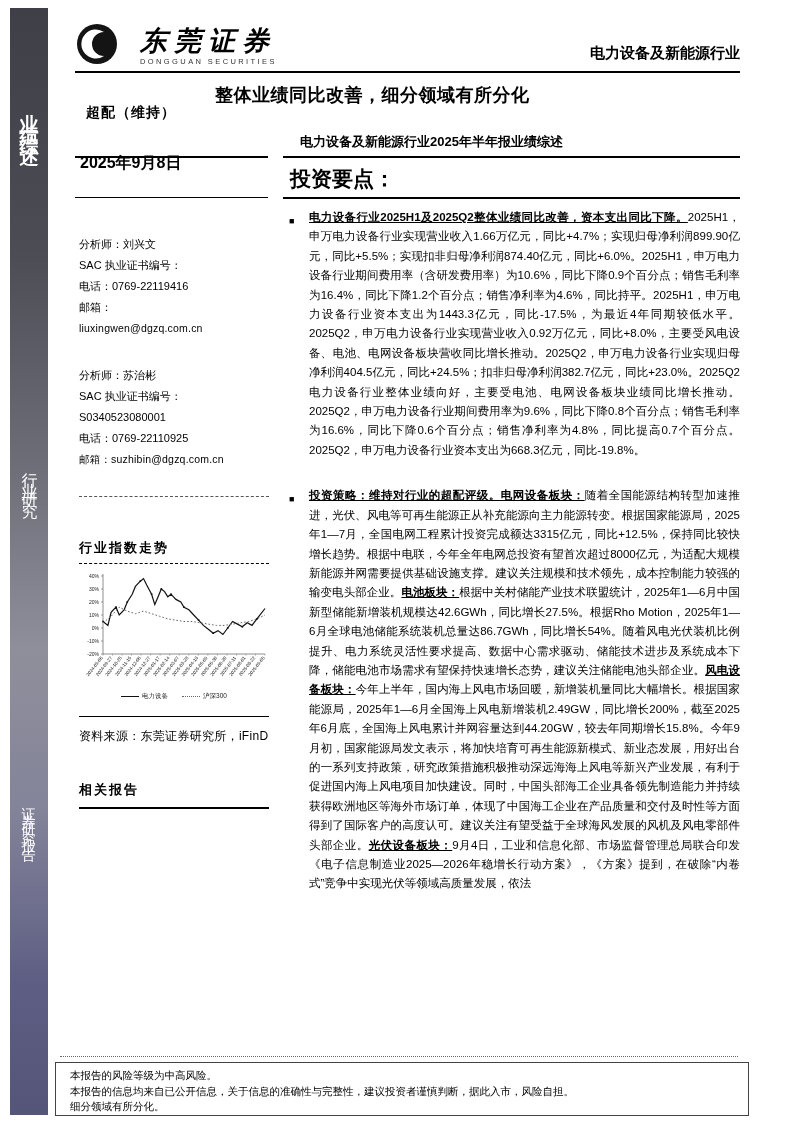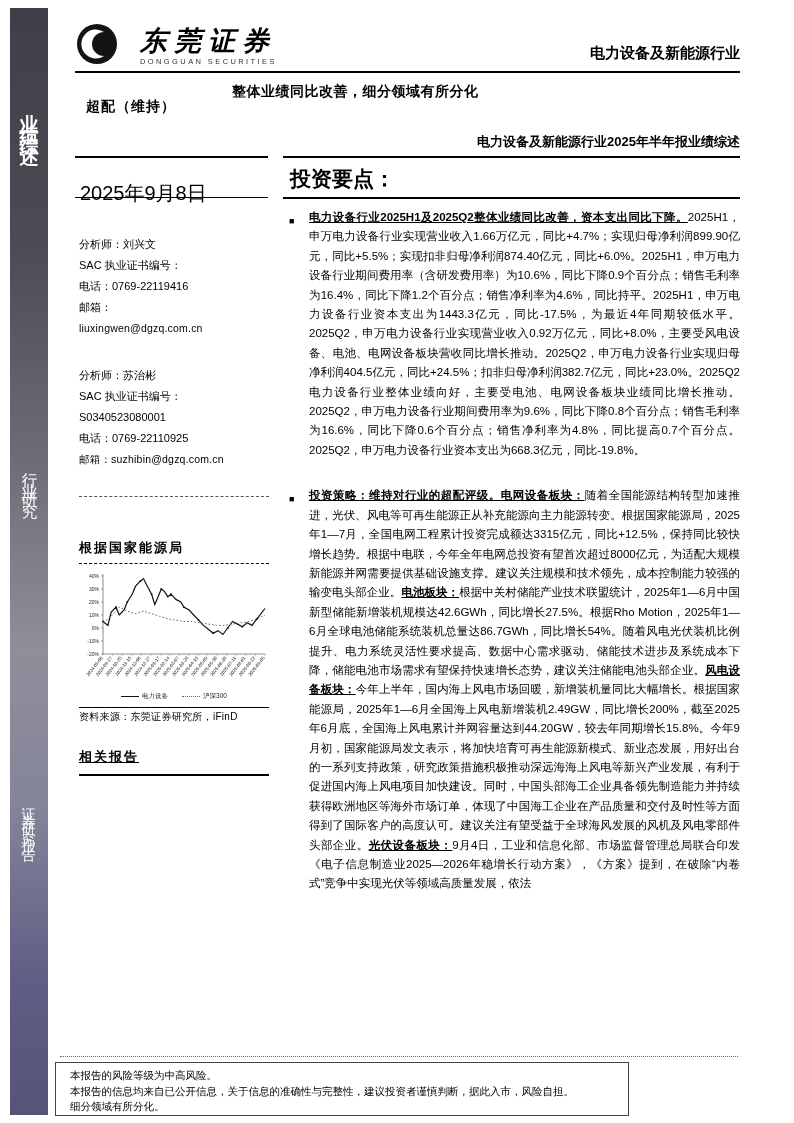--- a/index.html
+++ b/index.html
@@ -16,56 +16,56 @@
   .v-bot{top:788px;font-size:14px;letter-spacing:8px;}
 
   
   .hdr-logo{position:absolute;left:76px;top:23px;display:flex;align-items:center;gap:22px;}
   .logo-txt .cn{font-family:"Liberation Serif","DejaVu Serif",serif;font-style:italic;font-weight:bold;
     font-size:27px;letter-spacing:7px;line-height:28px;}
   .logo-txt .en{font-size:7.5px;letter-spacing:2.4px;color:#333;margin-top:2px;}
   .hdr-industry{position:absolute;right:54px;top:44px;font-size:15px;font-weight:bold;text-align:center;}
   .hdr-rule{position:absolute;left:75px;top:71px;width:665px;border-top:2.5px solid #000;}
 
-  .rating{position:absolute;left:86px;top:98px;font-size:14px;font-weight:bold;letter-spacing:1px;}
-  .title{position:absolute;left:232px;top:83px;font-size:14px;font-weight:bold;letter-spacing:0.5px;}
-  .subtitle{position:absolute;left:300px;top:133px;width:440px;text-align:right;font-size:13px;font-weight:bold;}
+  .rating{position:absolute;left:86px;top:104px;font-size:14px;font-weight:bold;letter-spacing:1px;}
+  .title{position:absolute;left:215px;top:83px;font-size:18px;font-weight:bold;letter-spacing:0.5px;}
+  .subtitle{position:absolute;left:300px;top:133px;width:440px;text-align:left;font-size:13px;font-weight:bold;}
 
   .rule-l1{position:absolute;left:75px;top:156px;width:193px;border-top:2px solid #000;}
   .rule-r1{position:absolute;left:283px;top:156px;width:457px;border-top:2px solid #000;}
-  .date{position:absolute;left:80px;top:180px;font-size:20px;font-weight:normal;}
+  .date{position:absolute;left:80px;top:153px;font-size:16px;font-weight:bold;}
   .keypoints{position:absolute;left:290px;top:165px;font-size:21px;font-weight:bold;}
   .rule-l2{position:absolute;left:75px;top:197px;width:193px;border-top:1px solid #000;}
   .rule-r2{position:absolute;left:283px;top:197px;width:457px;border-top:2px solid #000;}
 
   
   .leftcol{position:absolute;left:79px;top:234px;width:190px;font-size:11px;}
   .an-block{line-height:21px;margin-bottom:26px;}
   .an-block .email{font-size:10.5px;letter-spacing:0.2px;}
   .dash-sep{border-top:1px dashed #555;margin:20px 0 42px 0;}
   .sec-h{font-size:13px;font-weight:bold;letter-spacing:2px;}
   .chart-h{border-bottom:1.2px dashed #000;padding-bottom:6px;margin-bottom:4px;}
   .legend-row{display:flex;justify-content:center;gap:14px;font-size:6.5px;color:#222;margin-top:-2px;}
   .legend-item{display:flex;align-items:center;gap:3px;}
   .lg-line{display:inline-block;width:18px;border-top:1.4px solid #111;}
   .lg-dot{display:inline-block;width:18px;border-top:1.4px dotted #666;}
-  .src-line{border-top:1.5px solid #000;margin-top:6px;padding-top:2px;font-size:10px;letter-spacing:0.3px;}
-  .related{margin-top:24px;text-decoration:underline;}
+  .src-line{border-top:1.5px solid #000;margin-top:15px;padding-top:11px;font-size:12px;letter-spacing:0.3px;}
+  .related{margin-top:36px;}
   .related .sec-h{border-bottom:2px solid #000;padding-bottom:8px;}
 
   
   .rightcol{position:absolute;left:288px;top:208px;width:452px;}
   .bullet{position:relative;padding-left:21px;margin-bottom:26px;font-size:11.5px;line-height:19.4px;
     text-align:justify;}
   .bullet .mk{position:absolute;left:1px;top:4px;font-size:9px;}
   .b{font-weight:bold;text-decoration:underline;}
 
   
   .footer-dots{position:absolute;left:60px;top:1056px;width:678px;border-top:1px dotted #666;}
-  .footer-box{position:absolute;left:55px;top:1062px;width:574px;height:54px;box-sizing:border-box;
+  .footer-box{position:absolute;left:55px;top:1062px;width:694px;height:54px;box-sizing:border-box;
     border:1px solid #444;padding:5px 14px;font-size:10.5px;line-height:15.5px;}
 
   svg text{font-family:"Liberation Sans","DejaVu Sans",sans-serif;}
 </style>
 </head>
 <body>
 
 <div class="page">
 
   <div class="side-strip">
@@ -112,21 +112,21 @@
       <div>分析师：苏治彬</div>
       <div>SAC 执业证书编号：</div>
       <div>S0340523080001</div>
       <div>电话：0769-22110925</div>
       <div class="email">邮箱：suzhibin@dgzq.com.cn</div>
     </div>
 
     <div class="dash-sep"></div>
 
     <div>
-      <div class="sec-h chart-h">根据国家能源局</div>
+      <div class="sec-h chart-h">行业指数走势</div>
       <svg id="idx-chart" width="190" height="124" viewBox="0 0 190 124">
           <text x="20" y="9.8" text-anchor="end" font-size="5" fill="#222">40%</text>
           <line x1="22" y1="8" x2="24" y2="8" stroke="#444" stroke-width="0.5"></line>
           <text x="20" y="22.8" text-anchor="end" font-size="5" fill="#222">30%</text>
           <line x1="22" y1="21" x2="24" y2="21" stroke="#444" stroke-width="0.5"></line>
           <text x="20" y="35.8" text-anchor="end" font-size="5" fill="#222">20%</text>
           <line x1="22" y1="34" x2="24" y2="34" stroke="#444" stroke-width="0.5"></line>
           <text x="20" y="48.8" text-anchor="end" font-size="5" fill="#222">10%</text>
           <line x1="22" y1="47" x2="24" y2="47" stroke="#444" stroke-width="0.5"></line>
           <text x="20" y="61.8" text-anchor="end" font-size="5" fill="#222">0%</text>

